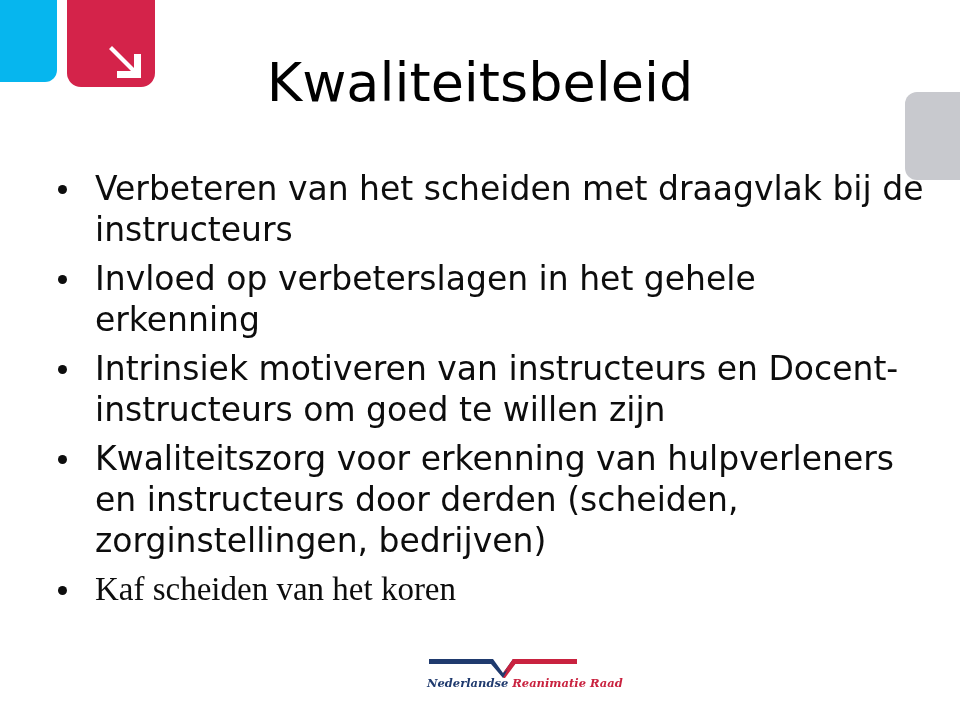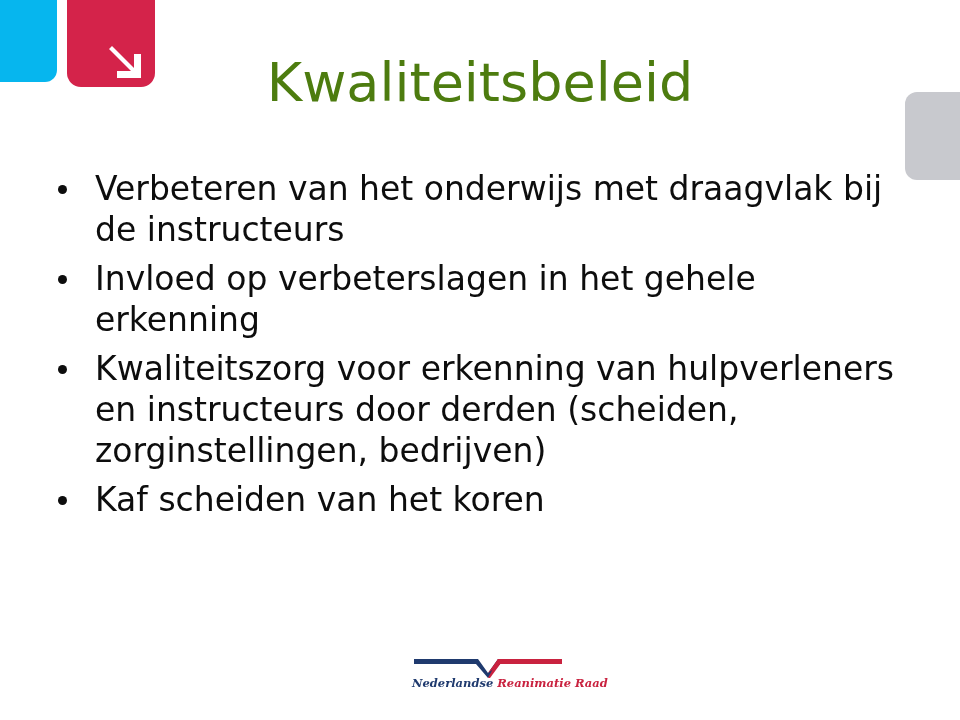--- a/index.html
+++ b/index.html
@@ -66,21 +66,21 @@
   
   .title {
     position: absolute;
     left: 120px;
     top: 52px;
     width: 720px;
     text-align: center;
     font-size: 54px;
     line-height: 62px;
     font-weight: 400;
-    color: #4d7c0f;
+    color: #000000;
     letter-spacing: 0px;
     white-space: nowrap;
   }
 
   
   .bullet-list {
     position: absolute;
     left: 46px;
     top: 168px;
     width: 880px;
@@ -92,38 +92,39 @@
     position: relative;
     padding-left: 49px;
     margin: 0 0 8px 0;
     font-size: 33px;
     line-height: 41px;
     color: #0d0d0d;
     font-weight: 400;
   }
   .bullet-item:last-child {
     margin-bottom: 8px;
+    font-family: Liberation Serif, serif;
   }
   .bullet-dot {
     position: absolute;
     left: 12px;
     top: 17px;
     width: 9px;
     height: 9px;
     border-radius: 50%;
     background: #0d0d0d;
   }
   .bullet-text {
     display: block;
   }
 
   
   .footer-logo {
     position: absolute;
-    left: 412px;
+    left: 427px;
     top: 652px;
     width: 152px;
     height: 44px;
   }
   .footer-bar {
     position: absolute;
     left: 0;
     top: 4px;
     width: 152px;
     height: 22px;
@@ -157,25 +158,29 @@
     </svg>
   </div>
 
   <div class="right-tab"></div>
 
   <div class="title">Kwaliteitsbeleid</div>
 
   <ul class="bullet-list">
     <li class="bullet-item">
       <span class="bullet-dot"></span>
-      <span class="bullet-text">Verbeteren van het onderwijs met draagvlak bij de instructeurs</span>
+      <span class="bullet-text">Verbeteren van het scheiden met draagvlak bij de instructeurs</span>
     </li>
     <li class="bullet-item">
       <span class="bullet-dot"></span>
       <span class="bullet-text">Invloed op verbeterslagen in het gehele erkenning</span>
+    </li>
+    <li class="bullet-item">
+      <span class="bullet-dot"></span>
+      <span class="bullet-text">Intrinsiek motiveren van instructeurs en Docent-instructeurs om goed te willen zijn</span>
     </li>
     <li class="bullet-item">
       <span class="bullet-dot"></span>
       <span class="bullet-text">Kwaliteitszorg voor erkenning van hulpverleners en instructeurs door derden (scheiden, zorginstellingen, bedrijven)</span>
     </li>
     <li class="bullet-item">
       <span class="bullet-dot"></span>
       <span class="bullet-text">Kaf scheiden van het koren</span>
     </li>
   </ul>

